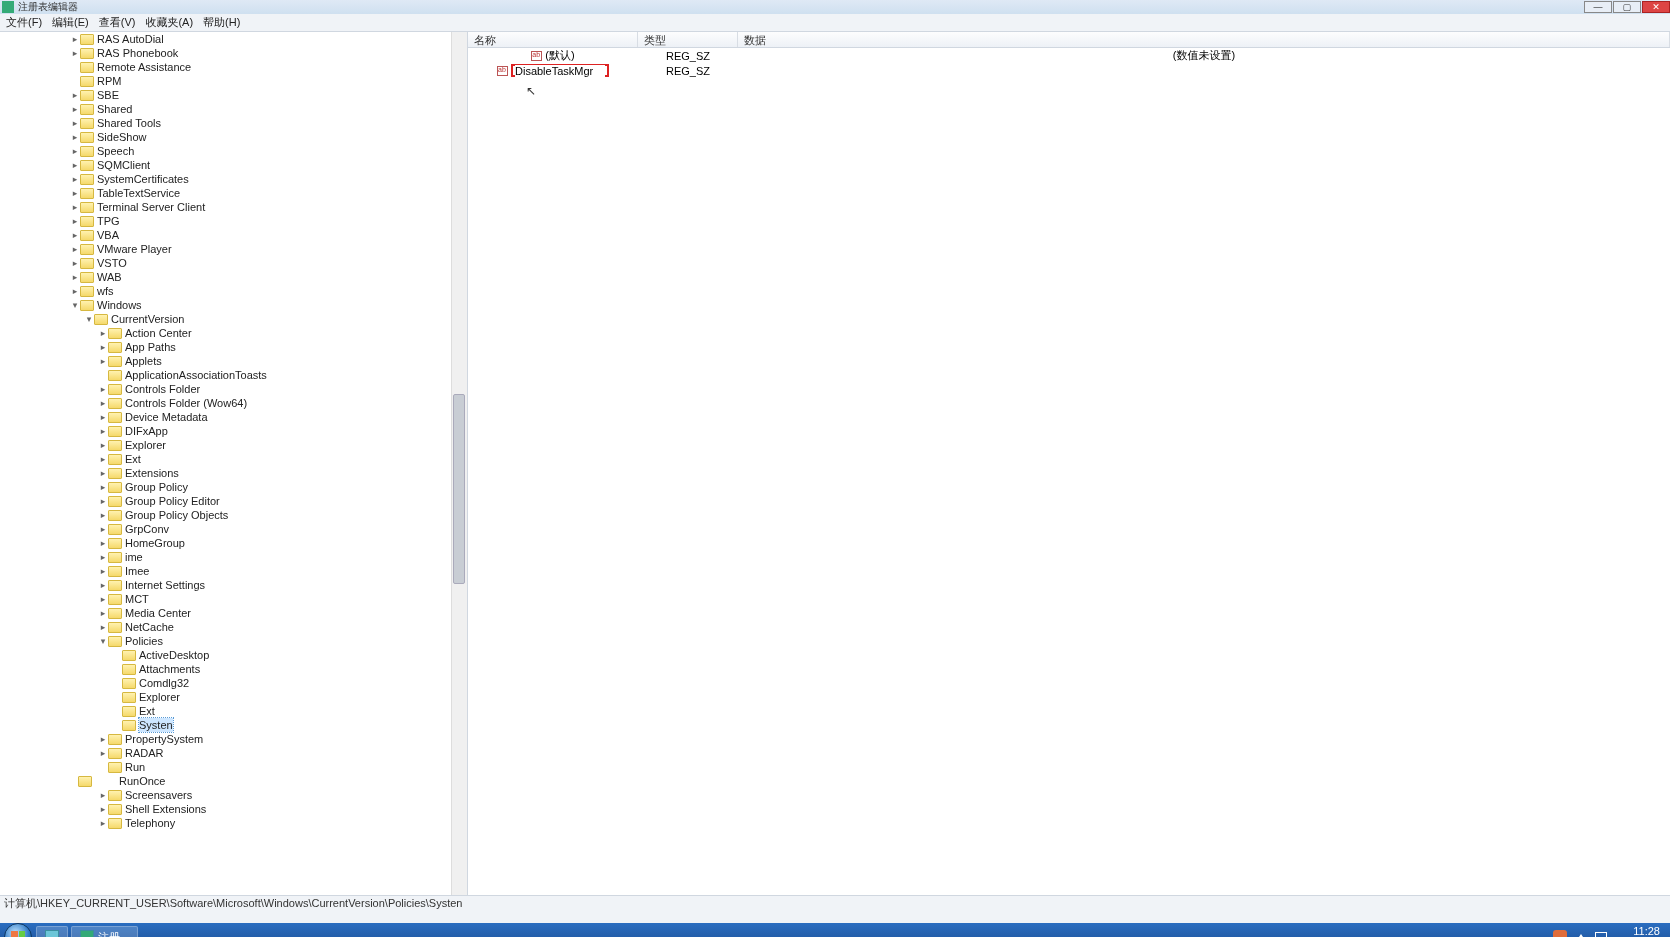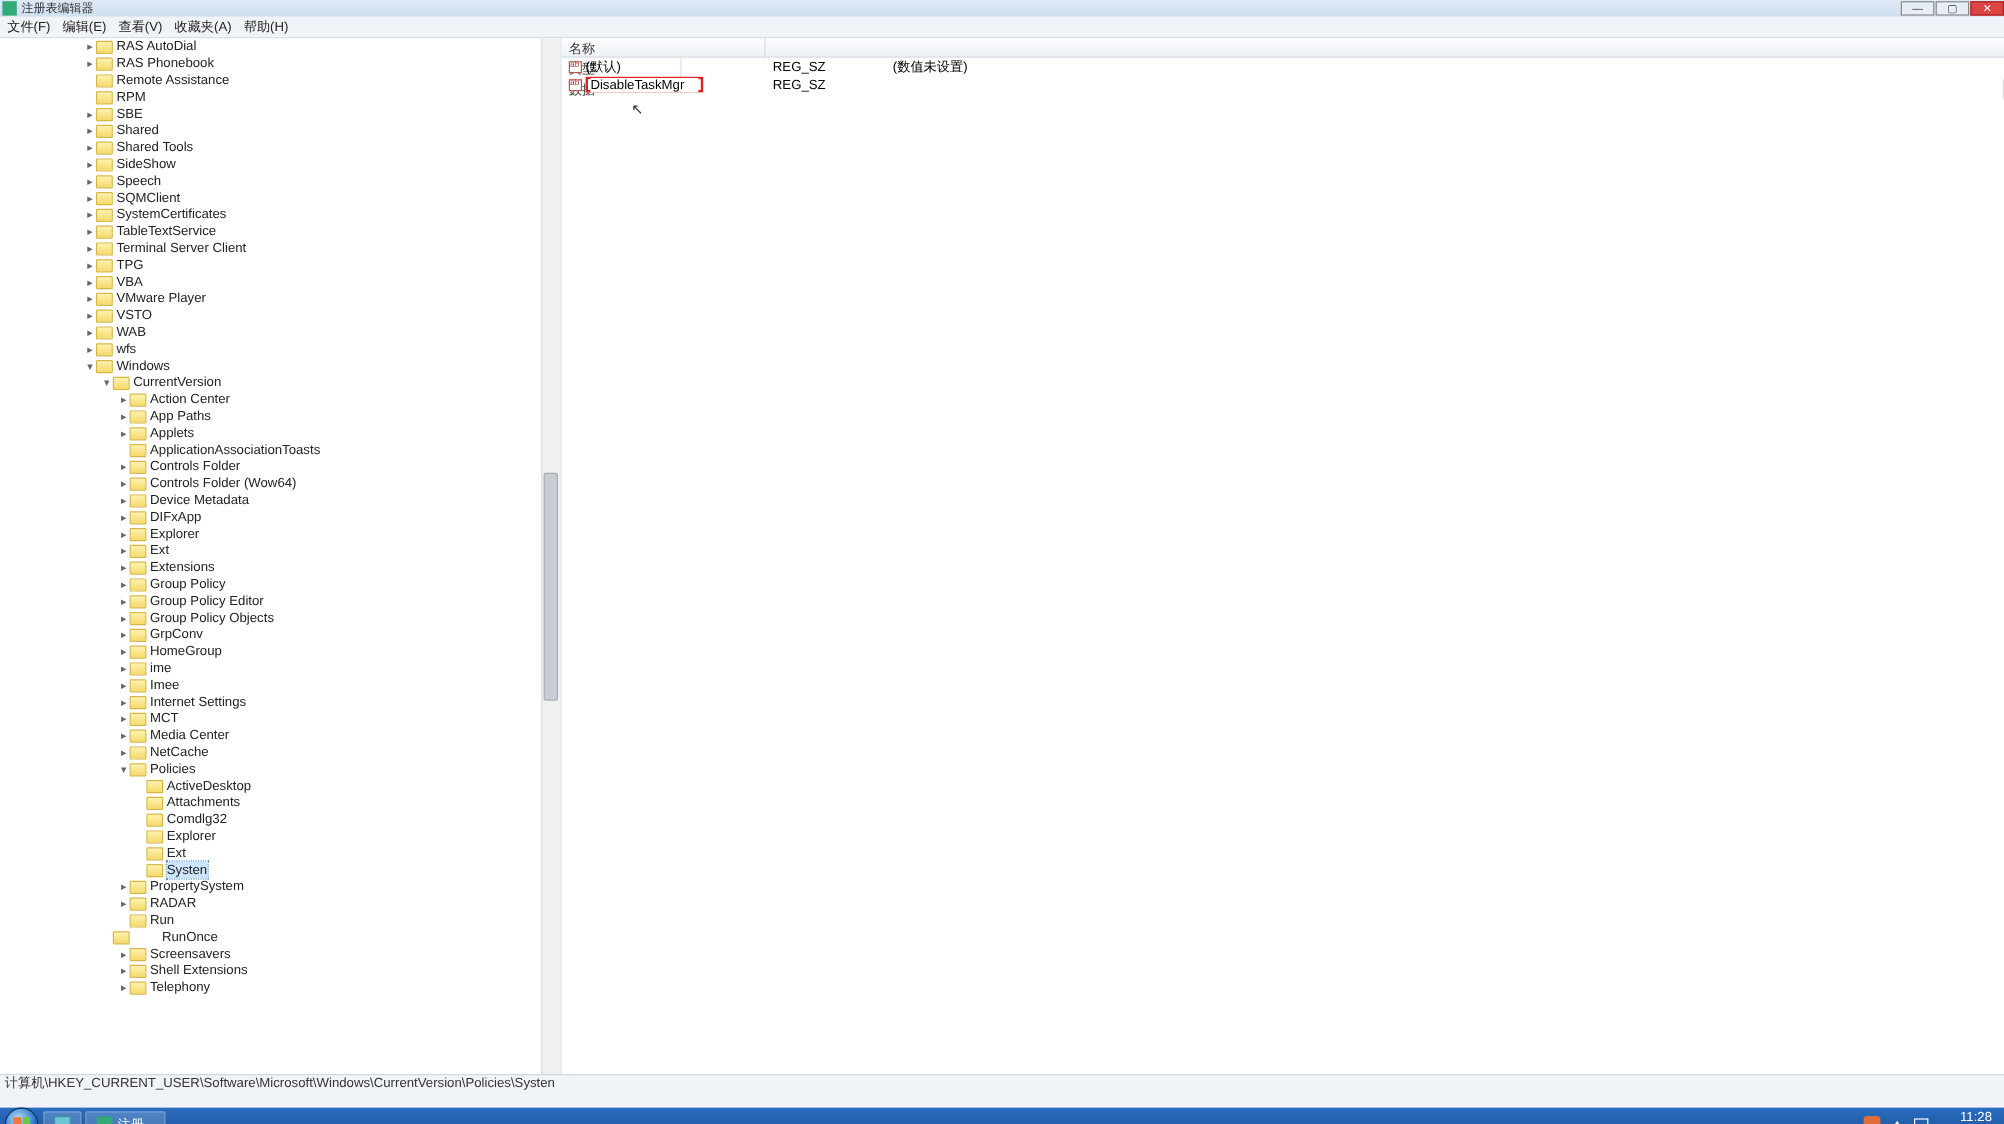--- a/index.html
+++ b/index.html
@@ -29,25 +29,25 @@
 
 
 .tree-row { display: flex; align-items: center; height: 14px; line-height:14px; white-space: nowrap; color:#222; }
 .arrow { width: 10px; text-align: center; color: #666; font-size:9px; cursor: pointer; }
 .arrow.none { visibility: hidden; }
 .folder { width: 14px; height: 11px; background: linear-gradient(#fff2b0,#f5d96b); border: 1px solid #d6b840; border-radius: 1px; margin-right: 3px; }
 .tree-label { cursor: default; }
 .tree-row.selected .tree-label { background:#cde6ff; outline:1px dotted #5a9bd4; }
 
 
-.list-header { display: flex; height: 16px; background: linear-gradient(#fdfdfe,#edf1f6); border-bottom: 1px solid #d0d7e0; flex-direction: column; }
+.list-header { display: flex; height: 16px; background: linear-gradient(#fdfdfe,#edf1f6); border-bottom: 1px solid #d0d7e0; }
 .list-header .col { border-right: 1px solid #d8dde4; padding: 1px 6px; color:#333; }
 .list-body { }
 .list-row { display: flex; height: 15px; align-items:center; }
-.list-row .cell { padding: 0 6px; display:flex; align-items:center; }
+.list-row .cell { padding: 0 6px; display:flex; align-items:center;justify-content:center; }
 .reg-icon { width:11px; height:10px; margin-right:3px; border:1px solid #b55; background:#fff; position:relative; }
 .reg-icon::after { content:"ab"; font-size:7px; color:#b33; position:absolute; left:0; top:-1px; }
 .edit-box { border: 2px solid #d22; padding: 0 2px; height:13px; display:flex; align-items:center; background:#fff; }
 .edit-input { border:none; outline:none; font-size:11px; width:90px; padding:0; }
 .cursor-img { position:absolute; left:58px; top:52px; font-size:12px; color:#333; pointer-events:none; }
 
 .col-name { width: 170px; }
 .col-type { width: 100px; }
 .col-data { flex: 1; }
 
@@ -352,21 +352,21 @@
         <div class="tree-row" style="padding-left: 98px;">
           <span class="arrow ">▸</span>
           <span class="folder"></span>
           <span class="tree-label">RADAR</span>
         </div>
         <div class="tree-row" style="padding-left: 98px;">
           <span class="arrow none">▸</span>
           <span class="folder"></span>
           <span class="tree-label">Run</span>
         </div>
-        <div class="tree-row" style="padding-left: 60px; gap: 24px;">
+        <div class="tree-row" style="padding-left: 44px; gap: 24px;">
           <span class="arrow none">▸</span>
           <span class="folder"></span>
           <span class="tree-label">RunOnce</span>
         </div>
         <div class="tree-row" style="padding-left: 98px;">
           <span class="arrow ">▸</span>
           <span class="folder"></span>
           <span class="tree-label">Screensavers</span>
         </div>
         <div class="tree-row" style="padding-left: 98px;">

